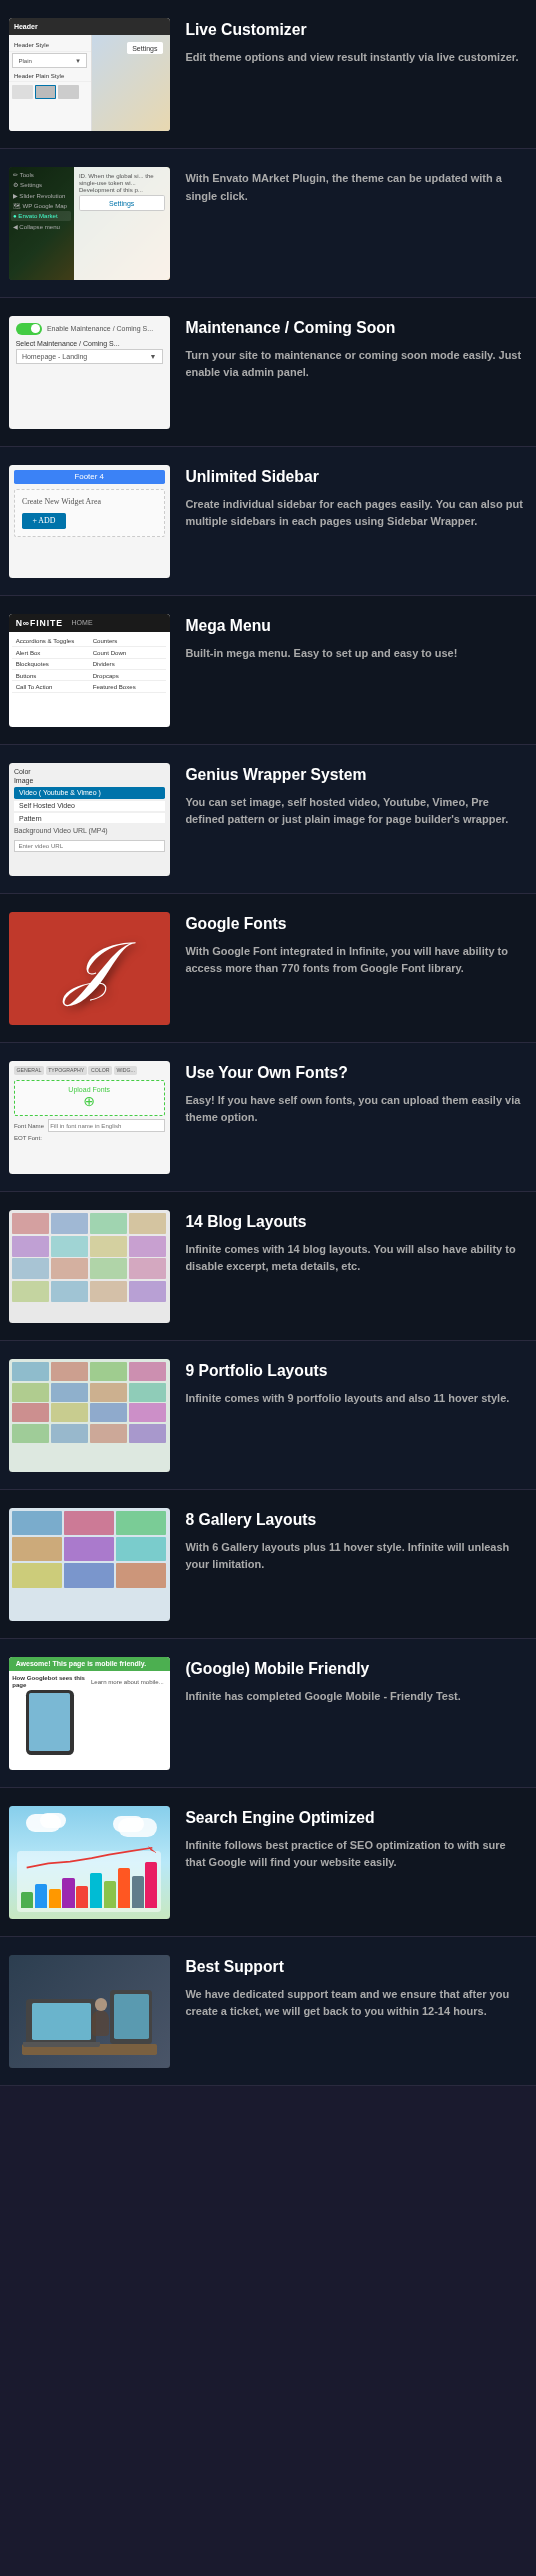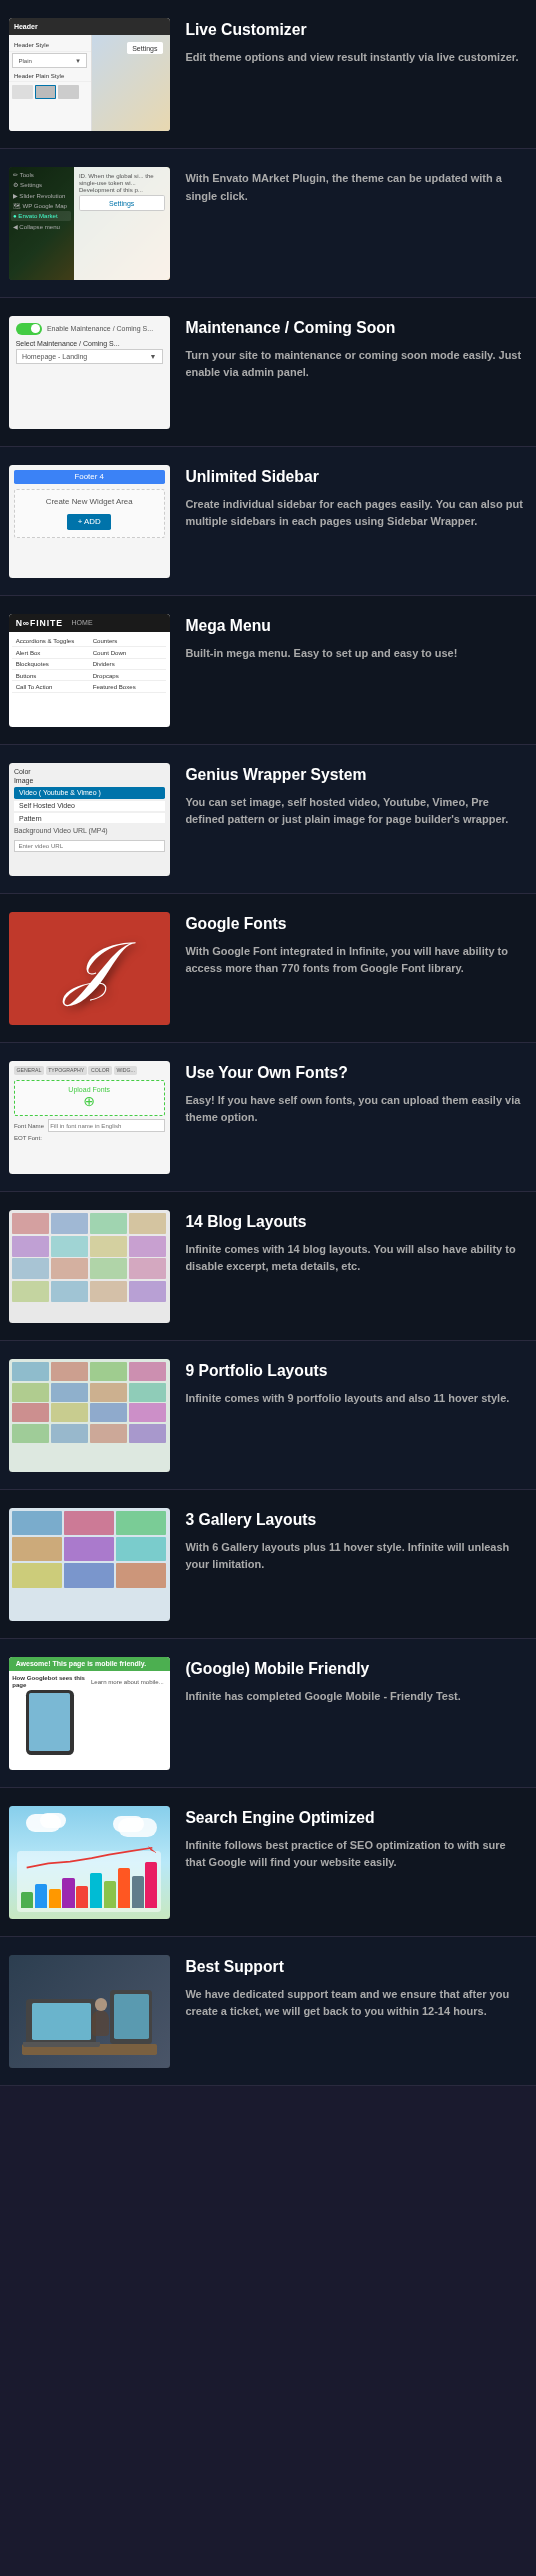--- a/index.html
+++ b/index.html
@@ -141,21 +141,21 @@
     <div class="feature-content">
       <div class="feature-title">Maintenance / Coming Soon</div>
       <div class="feature-desc">Turn your site to maintenance or coming soon mode easily. Just enable via admin panel.</div>
     </div>
   </div>
 
   <div class="feature-row colors-bg2">
     <div class="feature-image">
       <div style="width:100%;height:100%;background:#f5f5f5;padding:5.2px;overflow:hidden;">
         <div style="background:#3b82f6;color:#fff;font-size:7.9px;padding:2.6px 5.2px;border-radius:1.7px;margin-bottom:5.2px;text-align:center;">Footer 4</div>
-        <div style="border:1.7px dashed #ccc;padding:7px;text-align:center;border-radius:2.6px;background:#fafafa;">
+        <div style="border:1.7px dashed #ccc;padding:7px;text-align:left;border-radius:2.6px;background:#fafafa;font-family:Liberation Serif, serif;">
           <div style="font-size:7.9px;color:#555;margin-bottom:5.2px;">Create New Widget Area</div>
           <div style="background:#0073aa;color:#fff;font-size:7.9px;padding:3.5px 10.5px;border-radius:1.7px;display:inline-block;cursor:pointer;">+ ADD</div>
         </div>
       </div>
     </div>
     <div class="feature-content">
       <div class="feature-title">Unlimited Sidebar</div>
       <div class="feature-desc">Create individual sidebar for each pages easily. You can also put multiple sidebars in each pages using Sidebar Wrapper.</div>
     </div>
   </div>
@@ -334,21 +334,21 @@
           <div style="height:24.4px;background:#7acccc;border-radius:0.9px;"></div>
         </div>
         <div style="display:grid;grid-template-columns:repeat(3,1fr);gap:1.7px;margin-bottom:1.7px;">
           <div style="height:24.4px;background:#cccc7a;border-radius:0.9px;"></div>
           <div style="height:24.4px;background:#7a96cc;border-radius:0.9px;"></div>
           <div style="height:24.4px;background:#cc967a;border-radius:0.9px;"></div>
         </div>
       </div>
     </div>
     <div class="feature-content">
-      <div class="feature-title">3 Gallery Layouts</div>
+      <div class="feature-title">8 Gallery Layouts</div>
       <div class="feature-desc">With 6 Gallery layouts plus 11 hover style. Infinite will unleash your limitation.</div>
     </div>
   </div>
 
   <div class="feature-row colors-bg2">
     <div class="feature-image">
       <div style="width:100%;height:100%;background:#fff;overflow:hidden;">
         <div style="background:#4CAF50;padding:3.5px 7px;font-size:7px;color:#fff;font-weight:bold;">Awesome! This page is mobile friendly.</div>
         <div style="display:flex;padding:3.5px;gap:3.5px;">
           <div style="flex:1;">

